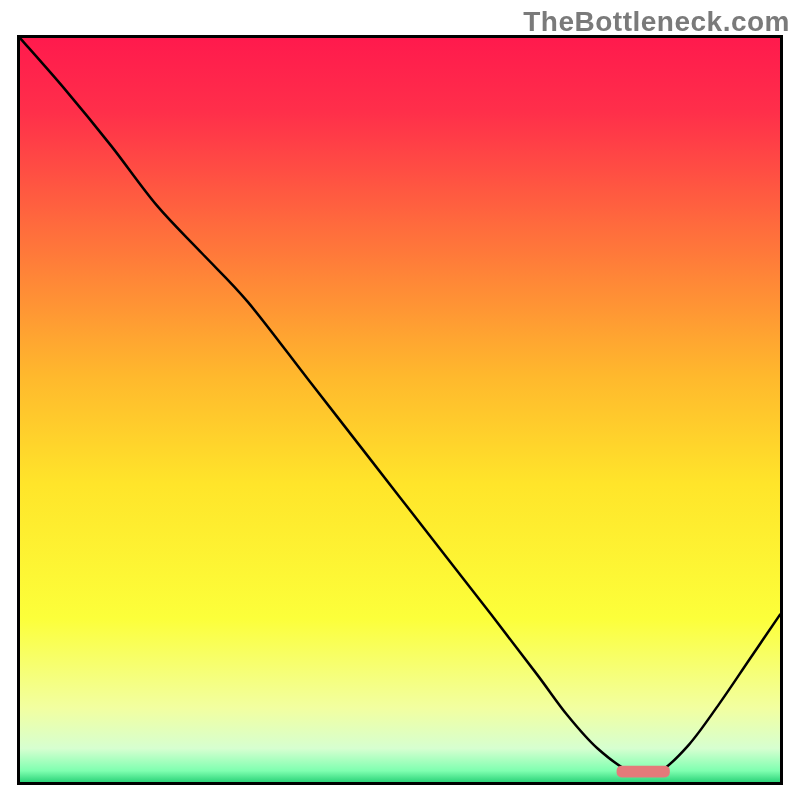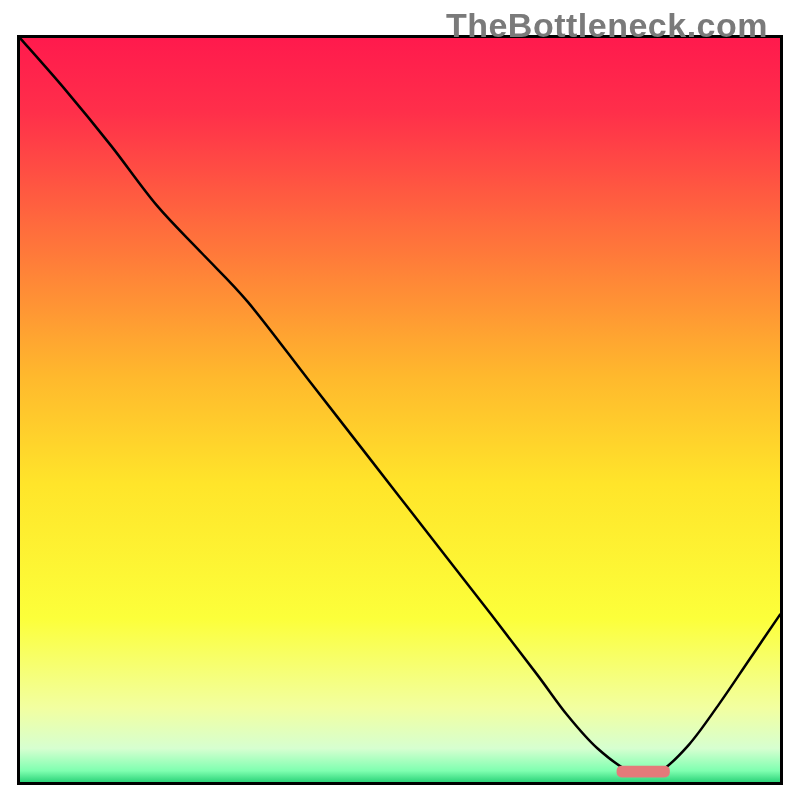--- a/index.html
+++ b/index.html
@@ -5,23 +5,23 @@
   * { margin: 0; padding: 0; box-sizing: border-box; }
   html, body { width: 800px; height: 800px; overflow: hidden; background: #fff; }
   .chart-container {
     position: relative;
     width: 800px;
     height: 800px;
   }
   .watermark {
     position: absolute;
     top: 6px;
-    right: 32px;
+    right: 10px;
     font-family: Arial, Helvetica, sans-serif;
-    font-size: 34px;
+    font-size: 28px;
     font-weight: bold;
     color: #7a7a7a;
     letter-spacing: 0.5px;
     z-index: 10;
   }
   .plot-border {
     position: absolute;
     left: 17px;
     top: 35px;
     width: 766px;

